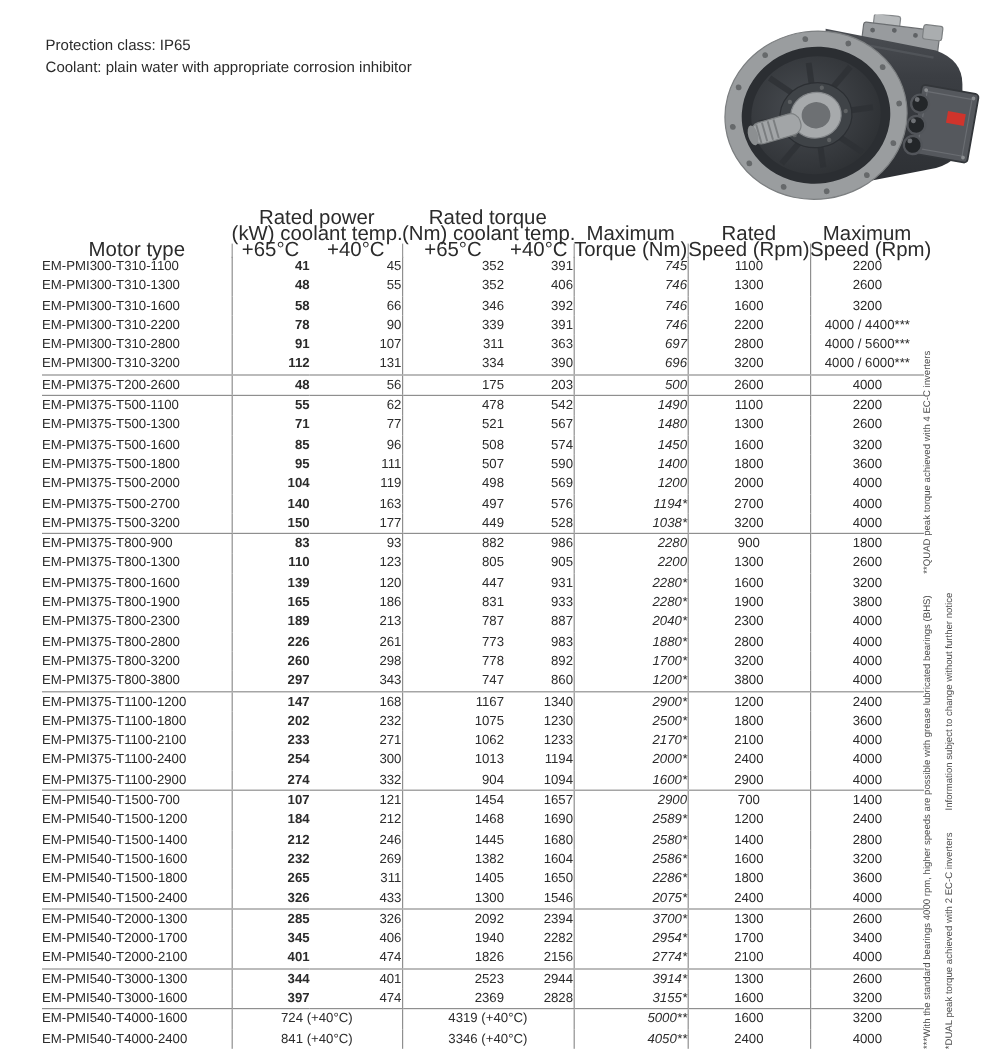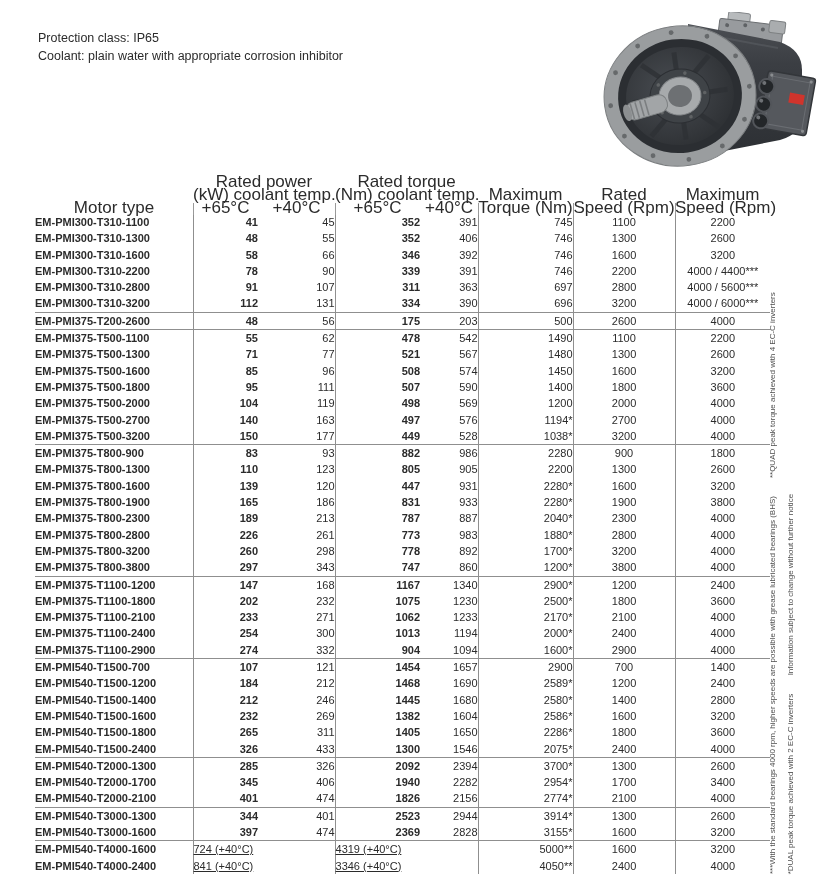--- a/index.html
+++ b/index.html
@@ -19,29 +19,29 @@
   }
   .th-type { vertical-align:top; }
   .th-left { padding-left:3px; }
   .th-bot div { line-height:13px; }
   .pl5 { padding-left:5px; }
   .pl7 { padding-left:7px; }
   table.spec td {
     font-size:11px; height:16.3px; line-height:16.3px; padding:0;
     color:#2b2b2b; white-space:nowrap; vertical-align:middle;
   }
-  td.td-type { text-align:left;font-weight:bold; }
+  td.td-type { text-align:left; }
   .num { text-align:right; }
   .p65 { padding-right:8px;font-weight:bold; }
   .p40 { padding-right:32px; }
-  .t65 { padding-right:6px;font-weight:bold; }
+  .t65 { padding-right:6px; }
   .t40 { padding-right:6px; }
-  .maxt { padding-right:26px; }
+  .maxt { padding-right:26px;font-style:italic; }
   .ctr { text-align:center; }
-  .mrg { text-align:left;text-decoration:underline; }
+  .mrg { text-align:center; }
   .vl { border-left:1px solid #8f8f8f; }
   tr.group-end td { border-bottom:1px solid #8f8f8f; }
   .hdr-div { position:absolute; top:203px; height:12px; width:1px; background:#9a9a9a; }
   
   .footnote-col {
     position:absolute; bottom:6px; writing-mode:vertical-rl; transform:rotate(180deg);
     font-size:8px; line-height:10px; color:#4d4d4d; white-space:nowrap;
   }
   .fn-inner { left:768px; }
   .fn-outer { left:786px; }

